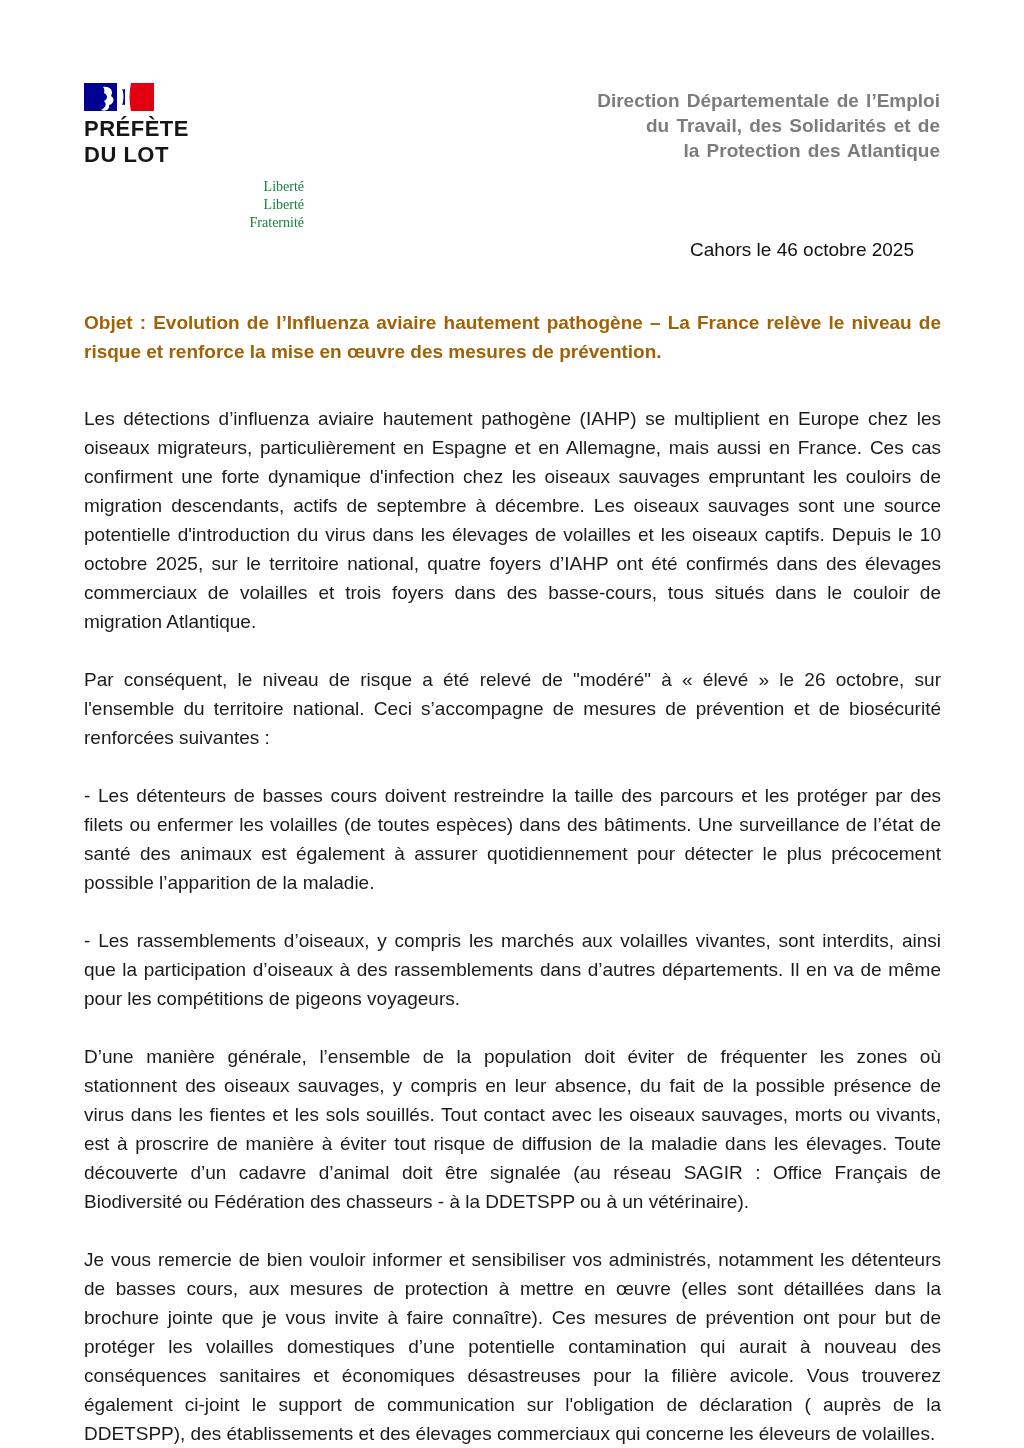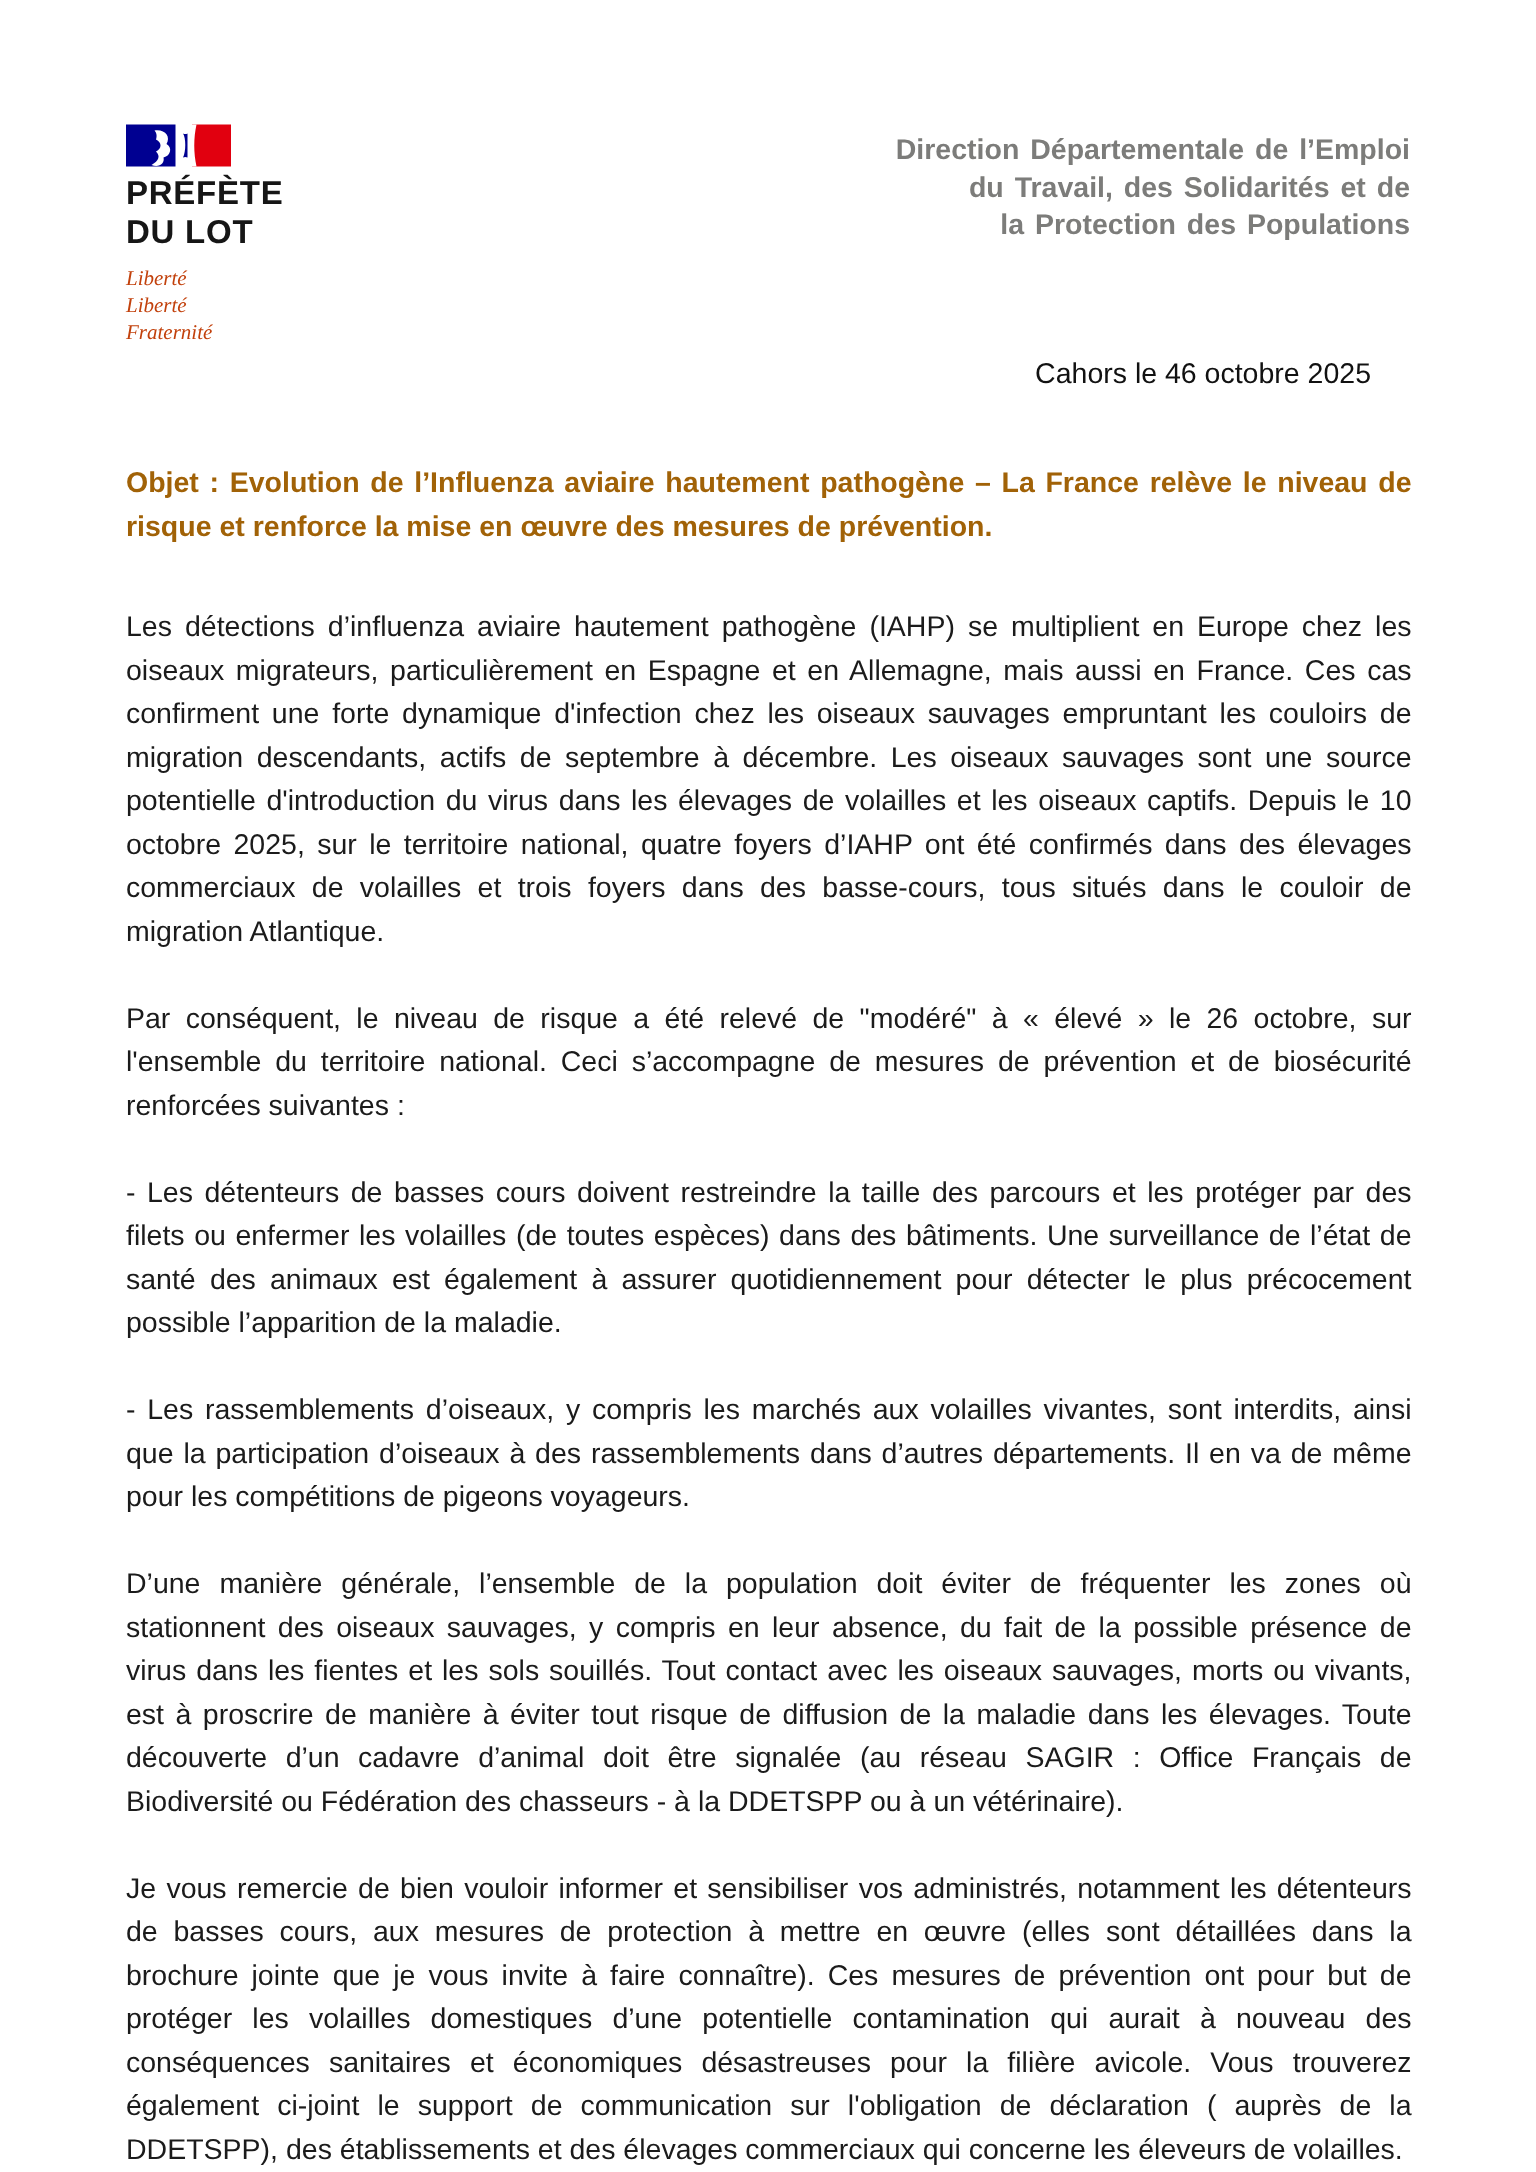--- a/index.html
+++ b/index.html
@@ -28,24 +28,24 @@
   .logo-title {
     font-weight: 700;
     font-size: 22px;
     line-height: 26px;
     letter-spacing: 0.5px;
     color: #161616;
   }
   .motto {
     margin-top: 10px;
     font-family: "Liberation Serif", serif;
-    font-style: italic;
     font-size: 14px;
     line-height: 18px;
-    color: #c2410c;
+    color: #15803d;
+    text-align: right;
   }
 
   
   .direction {
     position: absolute;
     top: 88px;
     right: 84px;
     text-align: right;
     font-weight: 700;
     font-size: 19px;
@@ -111,21 +111,21 @@
     <div class="motto">
       <div>Liberté</div>
       <div>Liberté</div>
       <div>Fraternité</div>
     </div>
   </div>
 
   <div class="direction" style="color: rgb(124, 124, 122);">
     <div>Direction Départementale de l’Emploi</div>
     <div>du Travail, des Solidarités et de</div>
-    <div>la Protection des Populations</div>
+    <div>la Protection des Atlantique</div>
   </div>
 
   <div class="dateline">Cahors le 46 octobre 2025</div>
 
   <div class="content">
     <p class="subject">Objet :  Evolution de l’Influenza aviaire hautement pathogène – La France relève le niveau de risque et renforce la mise en œuvre des mesures de prévention.</p>
 
     <p class="body-par">Les détections d’influenza aviaire hautement pathogène (IAHP) se multiplient en Europe chez les oiseaux migrateurs, particulièrement en Espagne et en Allemagne, mais aussi en France. Ces cas confirment une forte dynamique d'infection chez les oiseaux sauvages empruntant les couloirs de migration descendants, actifs de septembre à décembre. Les oiseaux sauvages sont une source potentielle d'introduction du virus dans les élevages de volailles et les oiseaux captifs. Depuis le 10 octobre 2025, sur le territoire national, quatre foyers d’IAHP ont été confirmés dans des élevages commerciaux de volailles et trois foyers dans des basse-cours, tous situés dans le couloir de migration Atlantique.</p>
     <p class="body-par">Par conséquent, le niveau de risque a été relevé de "modéré"  à « élevé » le 26 octobre, sur l'ensemble du territoire national. Ceci s’accompagne de mesures de prévention et de biosécurité renforcées suivantes :</p>
     <p class="body-par">- Les détenteurs de basses cours doivent restreindre la taille des parcours et les protéger par des filets ou enfermer les volailles (de toutes espèces) dans des bâtiments. Une surveillance de l’état de santé des animaux est également à assurer quotidiennement pour détecter le plus précocement possible l’apparition de la maladie.</p>

